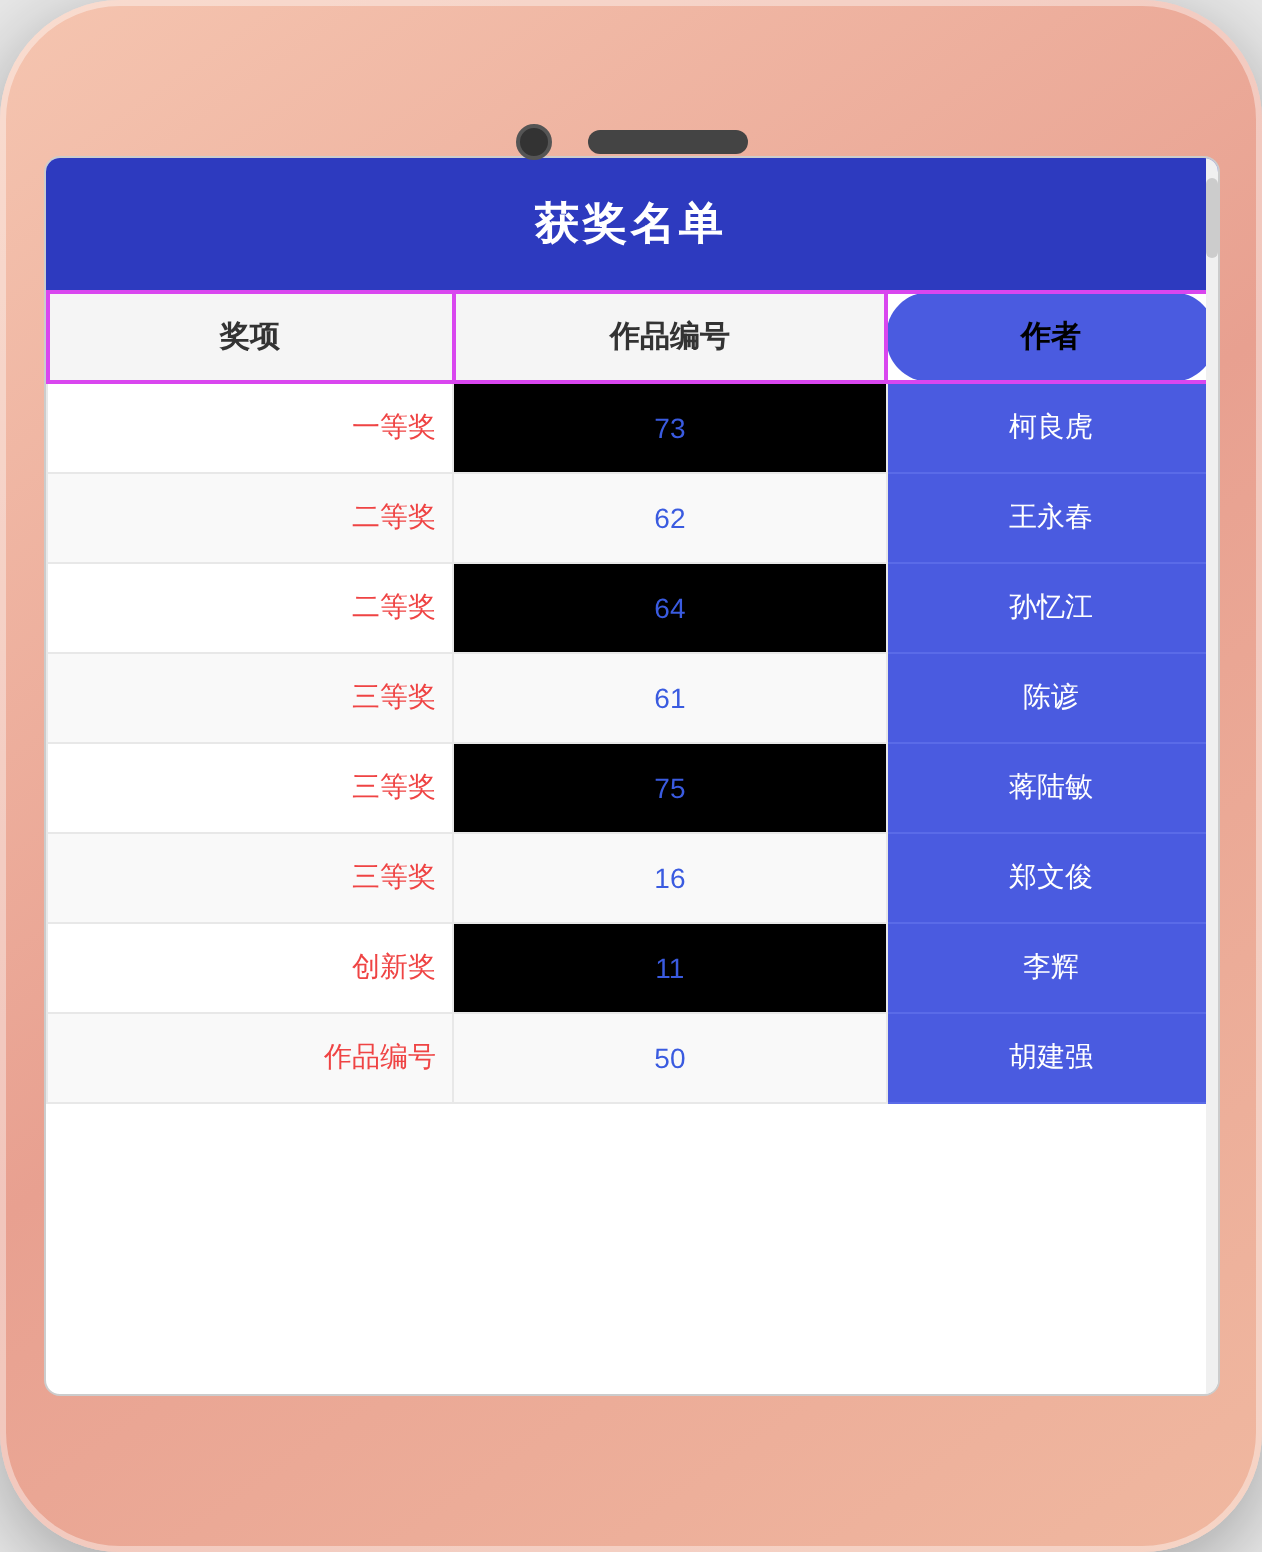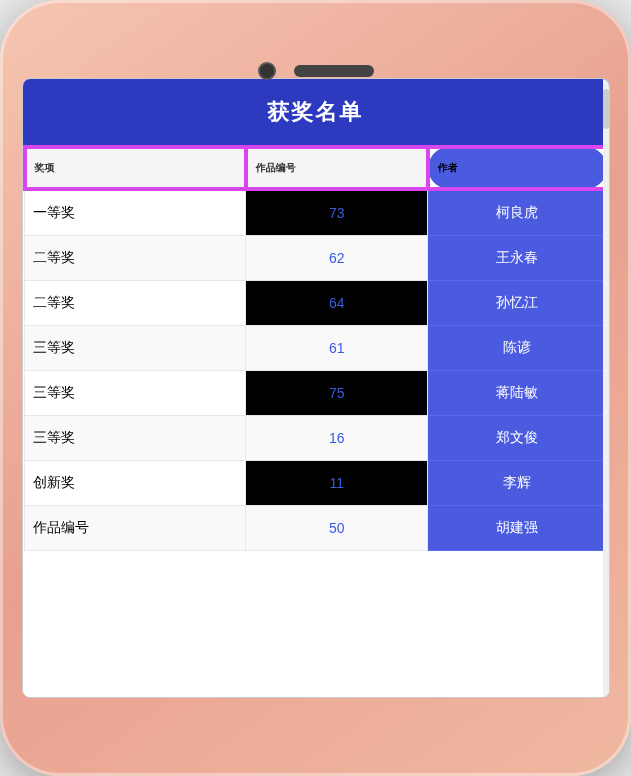--- a/index.html
+++ b/index.html
@@ -86,38 +86,38 @@
       letter-spacing: 2px;
     }
 
     table {
       width: 100%;
       border-collapse: collapse;
     }
 
     .col-header {
       background: #f5f5f5;
-      text-align: left;
+      text-align: center;
       padding: 12px 8px;
-      font-size: 10px;
+      font-size: 15px;
       color: #333;
-      border: 4px solid #d946ef;
+      border: 2px solid #d946ef;
     }
 
     .col-header.author-col {
       background: #4a5be0;
       color: #000000;
       border-radius: 22px;
     }
 
     .row-label {
-      text-align: left;
+      text-align: right;
       padding: 13px 8px;
       font-size: 14px;
-      color: #000000;
+      color: #ef4444;
       border: 1px solid #e8e8e8;
       background: #fff;
       margin-left: 32px;
     }
 
     .row-number {
       text-align: center;
       padding: 13px 8px;
       font-size: 14px;
       color: #3a5be0;

